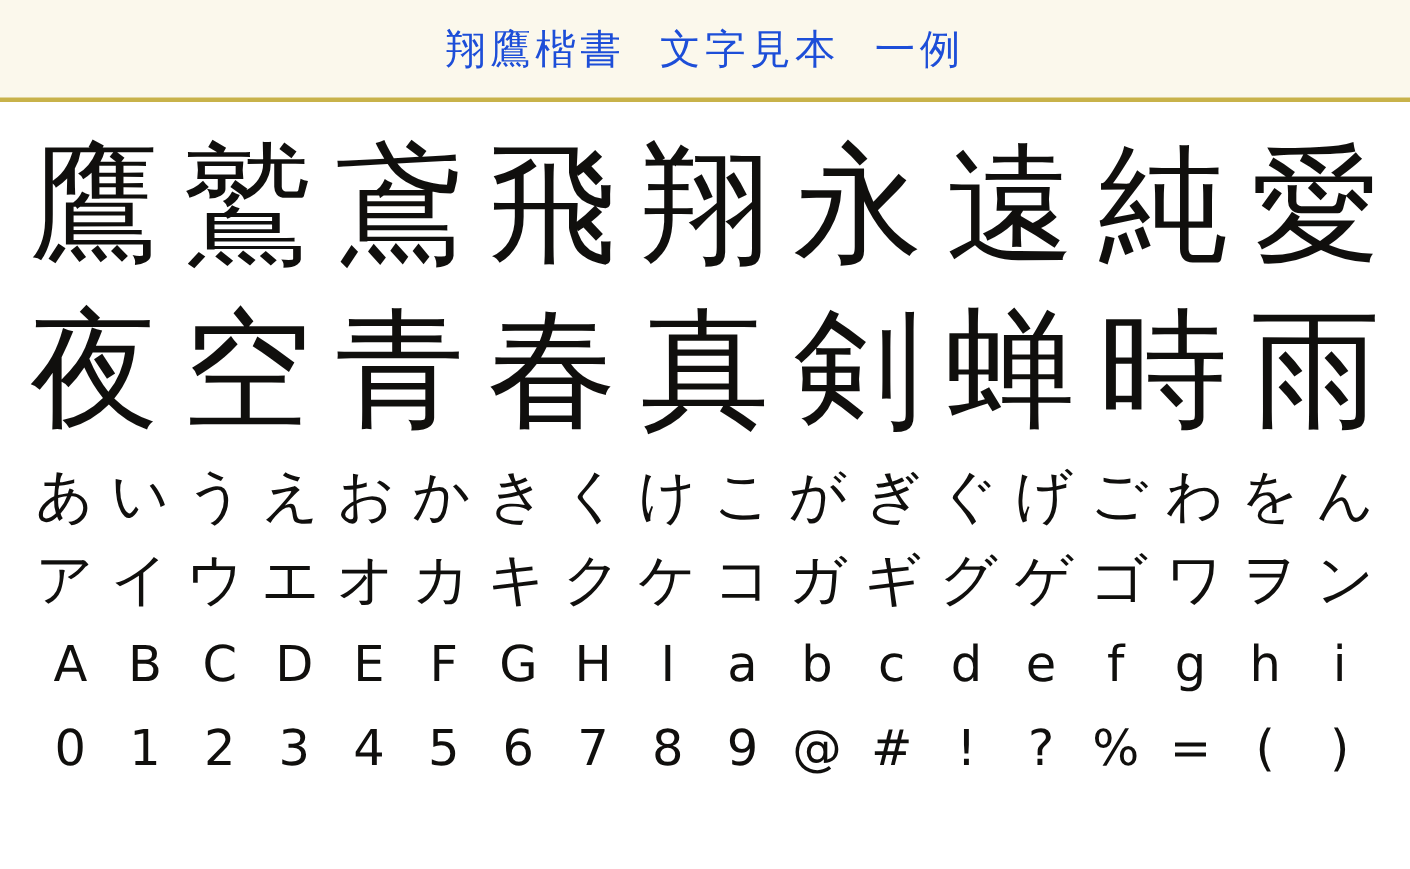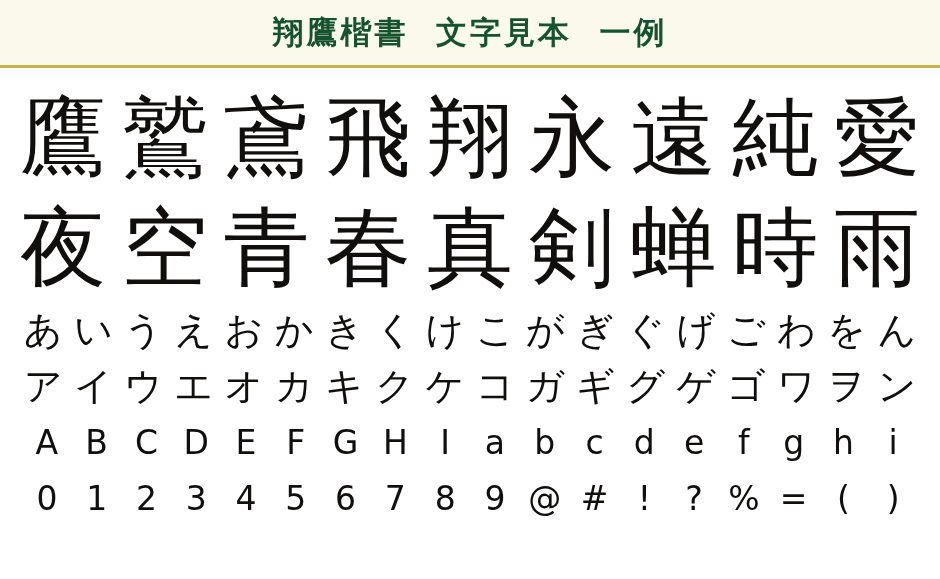--- a/index.html
+++ b/index.html
@@ -26,24 +26,24 @@
     width: 100%;
     height: 68px;
     background: #fbf8ec;
     border-bottom: 3px solid #c8b24a;
     display: flex;
     align-items: center;
     justify-content: center;
     box-sizing: border-box;
   }
   .header-title {
-    color: #14532d;
+    color: #1d4ed8;
     font-family: "DejaVu Serif", "Liberation Serif", serif;
-    font-size: 31px;
-    font-weight: bold;
+    font-size: 27px;
+    font-weight: normal;
     letter-spacing: 3px;
     white-space: pre;
   }
   
   .specimen {
     padding: 0 8px;
     box-sizing: border-box;
   }
   .row {
     display: flex;

